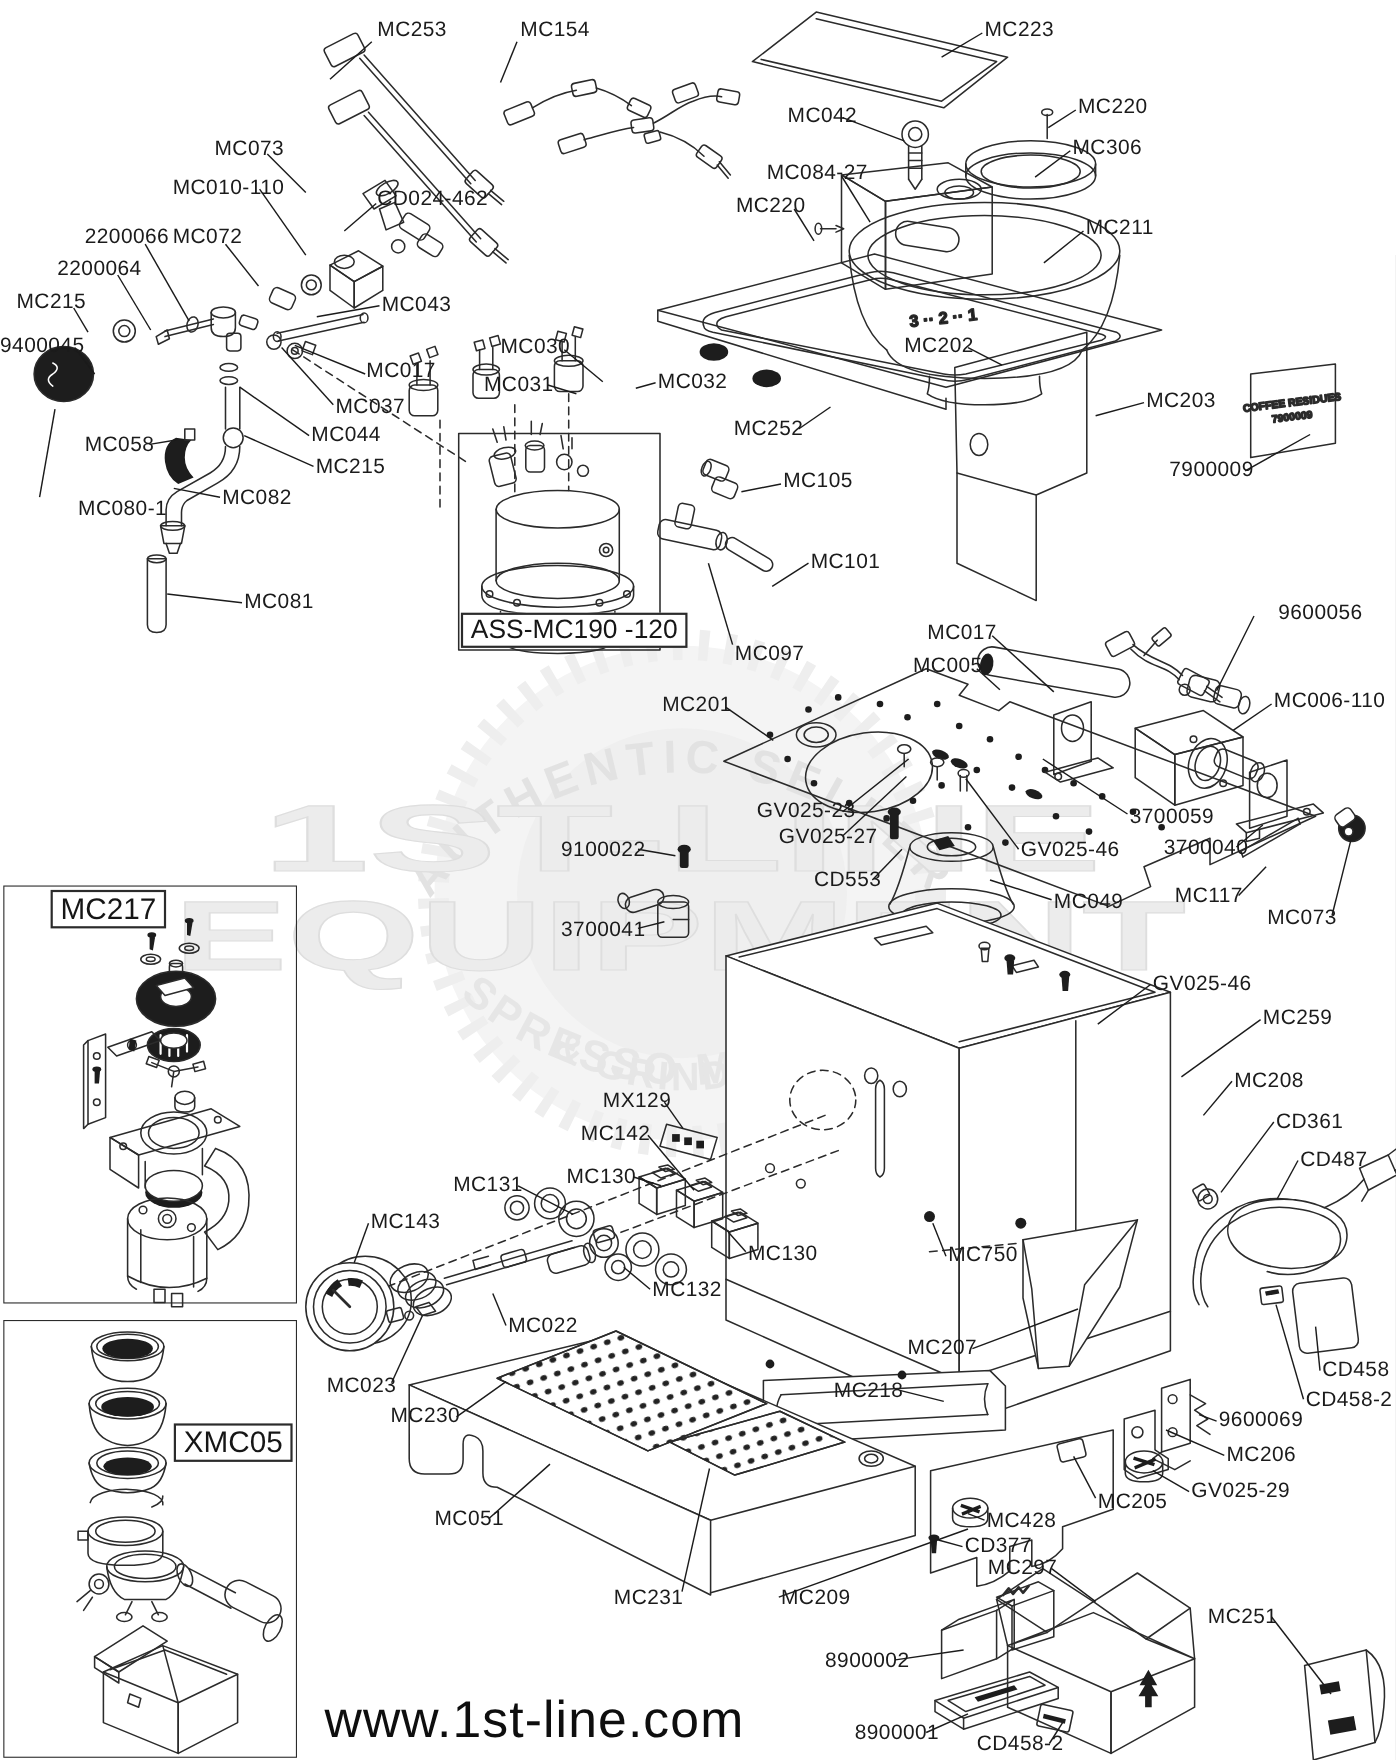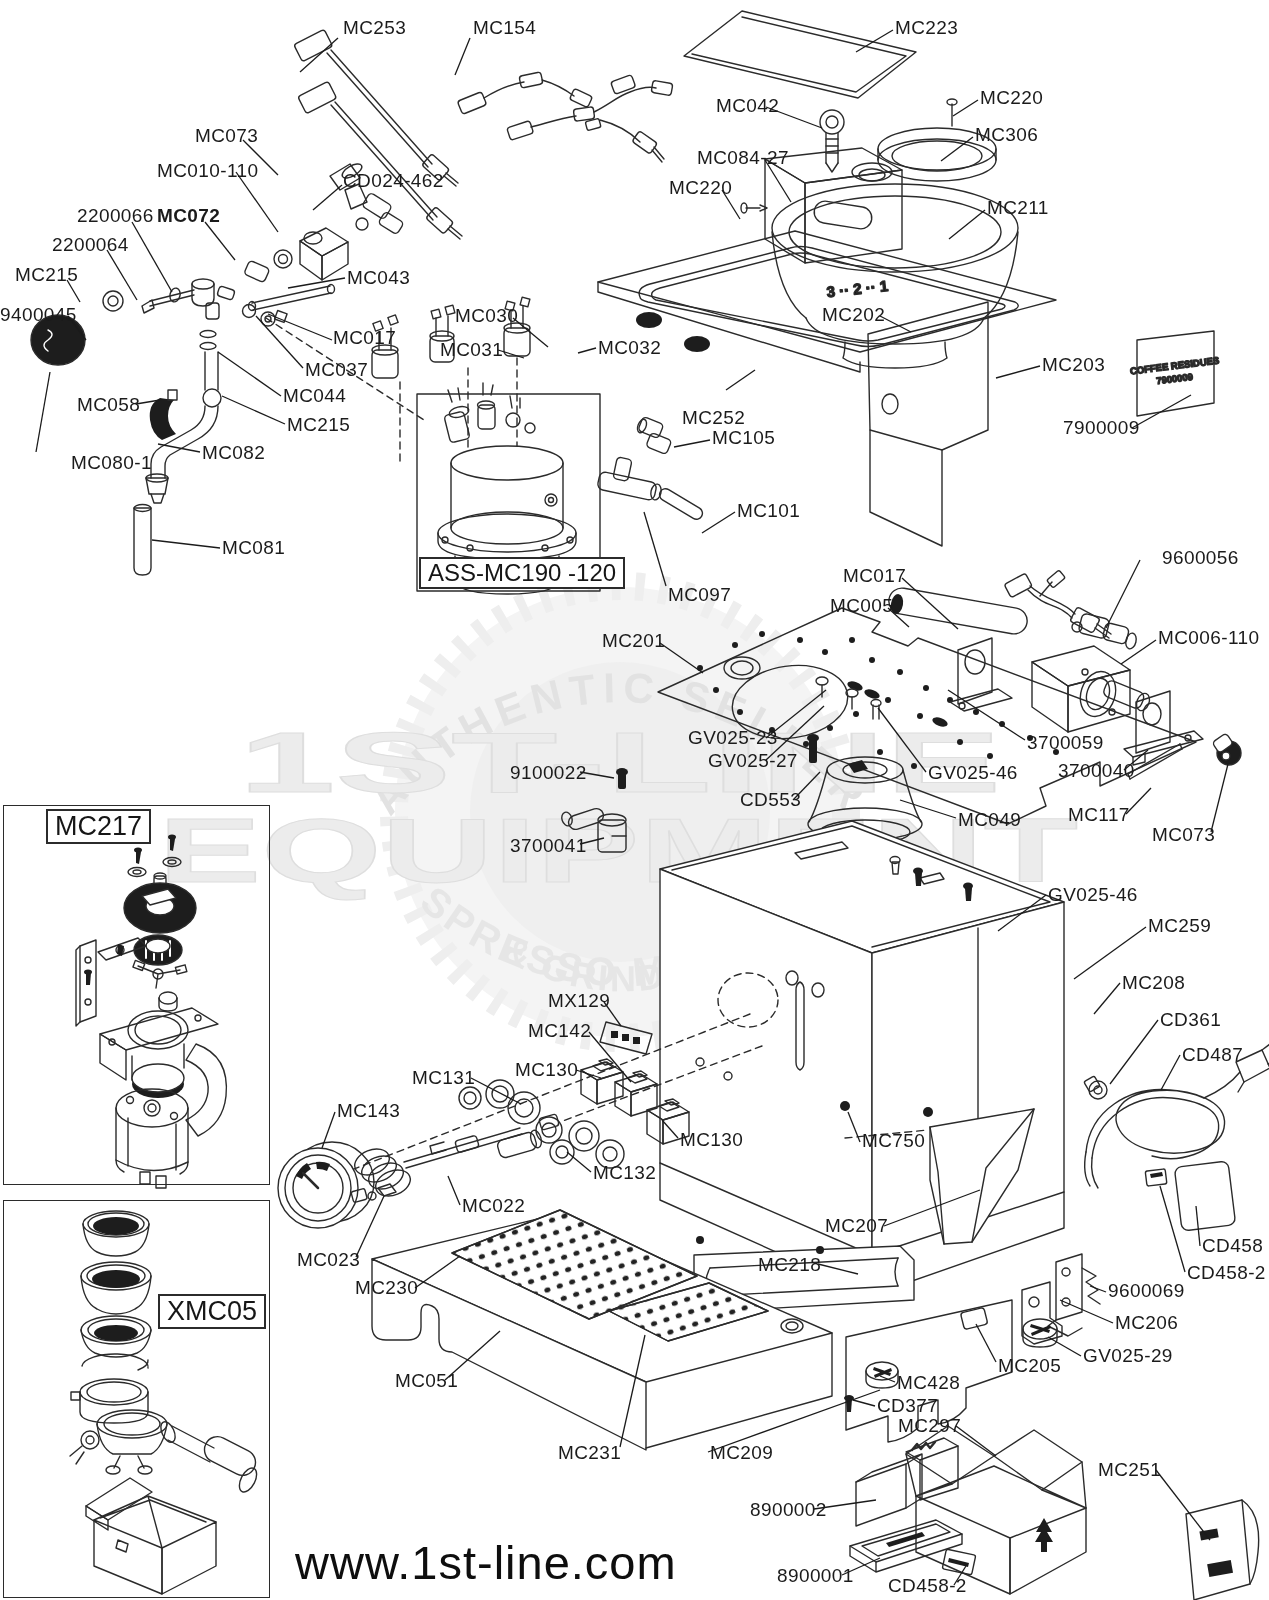--- a/index.html
+++ b/index.html
@@ -676,37 +676,37 @@
 <div class="boxtitle" style="left:158px;top:1294px;">XMC05</div>
 <div class="boxtitle small" style="left:419px;top:557px;">ASS-MC190 -120</div>
 
 <div id="label-layer">
       <div class="plabel" style="left: 343px; top: 18px;">MC253</div>
       <div class="plabel" style="left: 473px; top: 18px;">MC154</div>
       <div class="plabel" style="left: 195px; top: 126px;">MC073</div>
       <div class="plabel" style="left: 157px; top: 161px;">MC010-110</div>
       <div class="plabel" style="left: 343px; top: 171px;">CD024-462</div>
       <div class="plabel" style="left: 77px; top: 206px;">2200066</div>
-      <div class="plabel" style="left: 157px; top: 206px; font-weight: bold;">MC072</div>
+      <div class="plabel" style="left: 157px; top: 206px;">MC072</div>
       <div class="plabel" style="left: 52px; top: 235px;">2200064</div>
       <div class="plabel" style="left: 15px; top: 265px;">MC215</div>
       <div class="plabel" style="left: 347px; top: 268px;">MC043</div>
       <div class="plabel" style="left: 0px; top: 305px;">9400045</div>
       <div class="plabel" style="left: 333px; top: 328px;">MC017</div>
       <div class="plabel" style="left: 305px; top: 360px;">MC037</div>
       <div class="plabel" style="left: 283px; top: 386px;">MC044</div>
       <div class="plabel" style="left: 287px; top: 415px;">MC215</div>
       <div class="plabel" style="left: 77px; top: 395px;">MC058</div>
       <div class="plabel" style="left: 202px; top: 443px;">MC082</div>
       <div class="plabel" style="left: 38px; top: 453px; margin-left: 33px;">MC080-1</div>
       <div class="plabel" style="left: 222px; top: 538px;">MC081</div>
       <div class="plabel" style="left: 455px; top: 306px;">MC030</div>
       <div class="plabel" style="left: 440px; top: 340px;">MC031</div>
       <div class="plabel" style="left: 598px; top: 338px;">MC032</div>
-      <div class="plabel" style="left: 682px; top: 380px; margin-top: 28px;">MC252</div>
+      <div class="plabel" style="left: 667px; top: 380px;">MC252</div>
       <div class="plabel" style="left: 712px; top: 428px;">MC105</div>
       <div class="plabel" style="left: 737px; top: 501px;">MC101</div>
       <div class="plabel" style="left: 668px; top: 585px;">MC097</div>
       <div class="plabel" style="left: 716px; top: 96px;">MC042</div>
       <div class="plabel" style="left: 895px; top: 18px;">MC223</div>
       <div class="plabel" style="left: 980px; top: 88px;">MC220</div>
       <div class="plabel" style="left: 975px; top: 125px;">MC306</div>
       <div class="plabel" style="left: 697px; top: 148px;">MC084-27</div>
       <div class="plabel" style="left: 669px; top: 178px;">MC220</div>
       <div class="plabel" style="left: 987px; top: 198px;">MC211</div>

